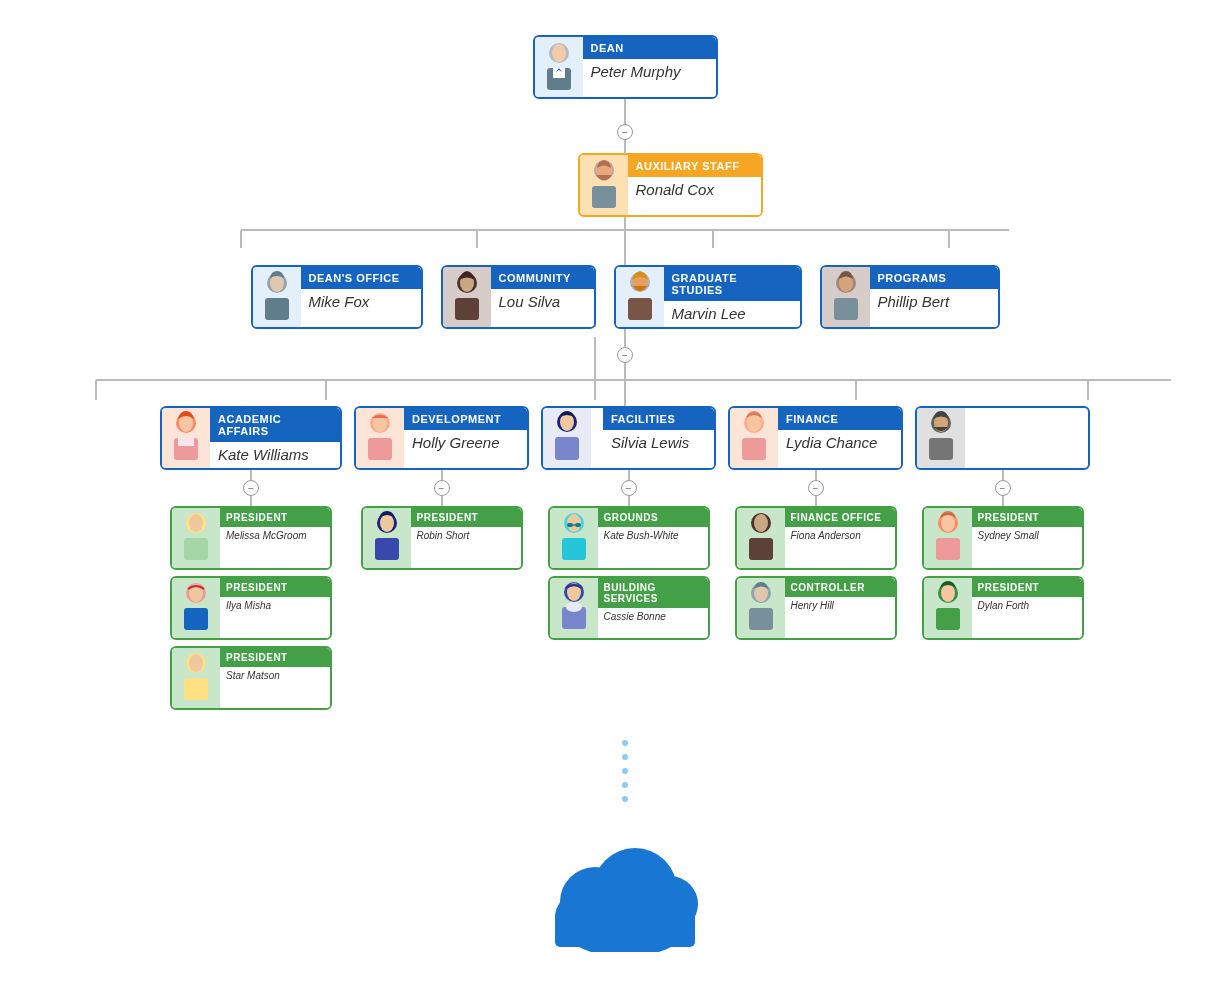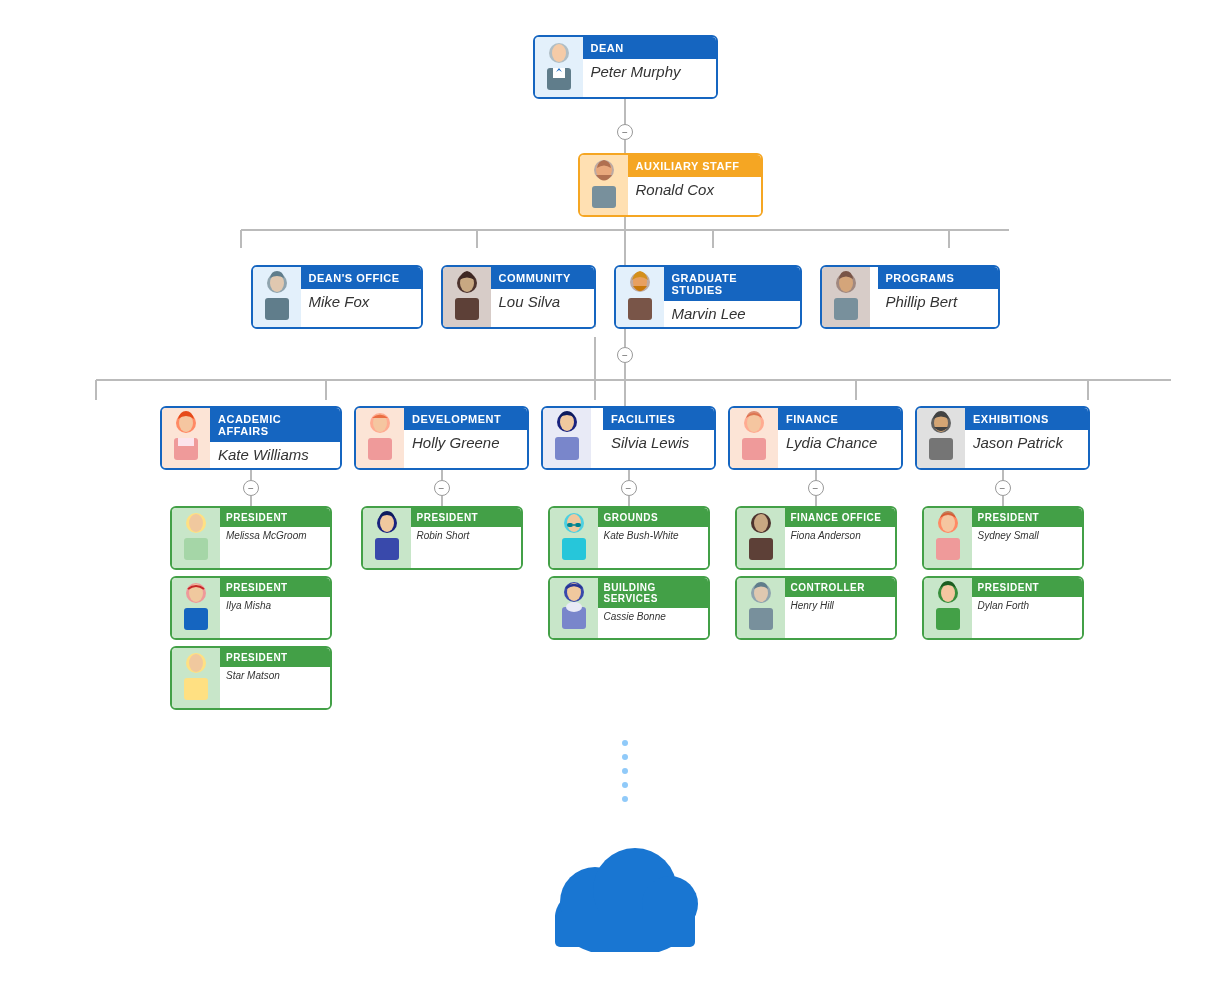--- a/index.html
+++ b/index.html
@@ -273,21 +273,21 @@
             </svg>
           </div>
           <div class="node-content">
             <div class="node-header">GRADUATE STUDIES</div>
             <div class="node-name">Marvin Lee</div>
           </div>
         </div>
       </div>
 
       <div class="flex-col">
-        <div class="node-wrap" style="width:180px;gap:8px;">
+        <div class="node-wrap" style="width:180px;">
           <div class="avatar" style="background:#d7ccc8;">
             <svg viewBox="0 0 40 54" xmlns="http://www.w3.org/2000/svg">
               <circle cx="20" cy="13" r="10" fill="#a1887f"></circle>
               <ellipse cx="20" cy="13" rx="7" ry="9" fill="#d4a57a"></ellipse>
               <path d="M13,9 Q20,4 27,9 Q26,1 20,1 Q14,1 13,9z" fill="#795548"></path>
               <rect x="8" y="28" width="24" height="22" rx="3" fill="#78909c"></rect>
             </svg>
           </div>
           <div class="node-content">
             <div class="node-header">PROGRAMS</div>
@@ -509,24 +509,20 @@
         <div class="node-wrap" style="width:175px;">
           <div class="avatar" style="background:#e0e0e0;">
             <svg viewBox="0 0 40 54" xmlns="http://www.w3.org/2000/svg">
               <circle cx="20" cy="12" r="10" fill="#616161"></circle>
               <ellipse cx="20" cy="12" rx="7" ry="9" fill="#d4a574"></ellipse>
 
               <path d="M13,16 Q20,24 27,16" fill="#424242"></path>
               <path d="M12,8 Q20,3 28,8 Q26,0 20,0 Q14,0 12,8z" fill="#424242"></path>
               <rect x="8" y="27" width="24" height="22" rx="3" fill="#757575"></rect>
             </svg>
-          </div>
-          <div class="node-content">
-            <div class="node-header">EXHIBITIONS</div>
-            <div class="node-name">Jason Patrick</div>
           </div>
         </div>
         <div class="vc" style="height:10px;"></div>
         <div class="minus-btn">−</div>
         <div class="vc" style="height:10px;"></div>
         <div class="flex-col" style="gap:6px;">
           <div class="node-green-wrap" style="width:162px;">
             <div class="avatar" style="background:#c8e6c9;">
               <svg viewBox="0 0 40 54" xmlns="http://www.w3.org/2000/svg">
                 <circle cx="20" cy="12" r="10" fill="#ff8a65"></circle>

